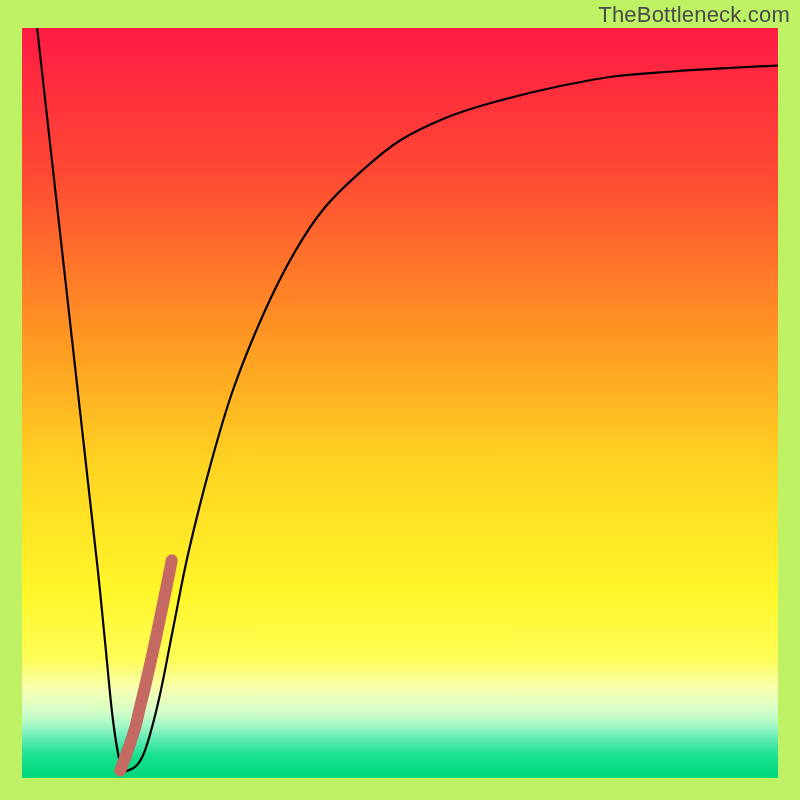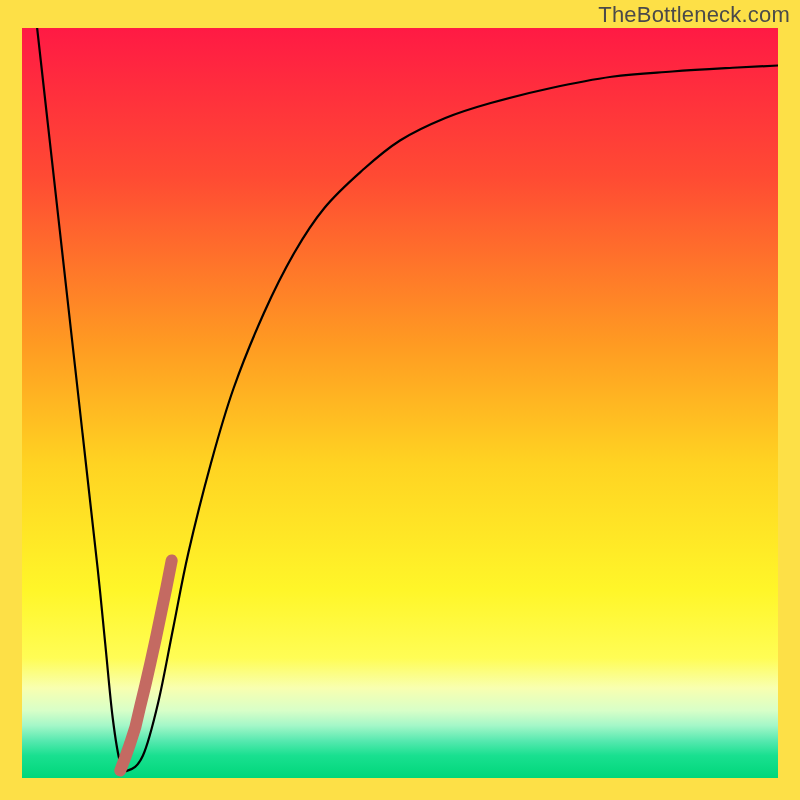--- a/index.html
+++ b/index.html
@@ -8,21 +8,21 @@
     width: 800px;
     height: 800px;
     overflow: hidden;
     background: #000;
     font-family: Arial, Helvetica, sans-serif;
   }
   .frame {
     position: relative;
     width: 800px;
     height: 800px;
-    background: #fde047;
+    background: #bef264;
   }
   .watermark {
     position: absolute;
     top: 2px;
     right: 10px;
     color: #4a4a4a;
     font-size: 22px;
     font-weight: 500;
     letter-spacing: 0.2px;
     z-index: 5;

